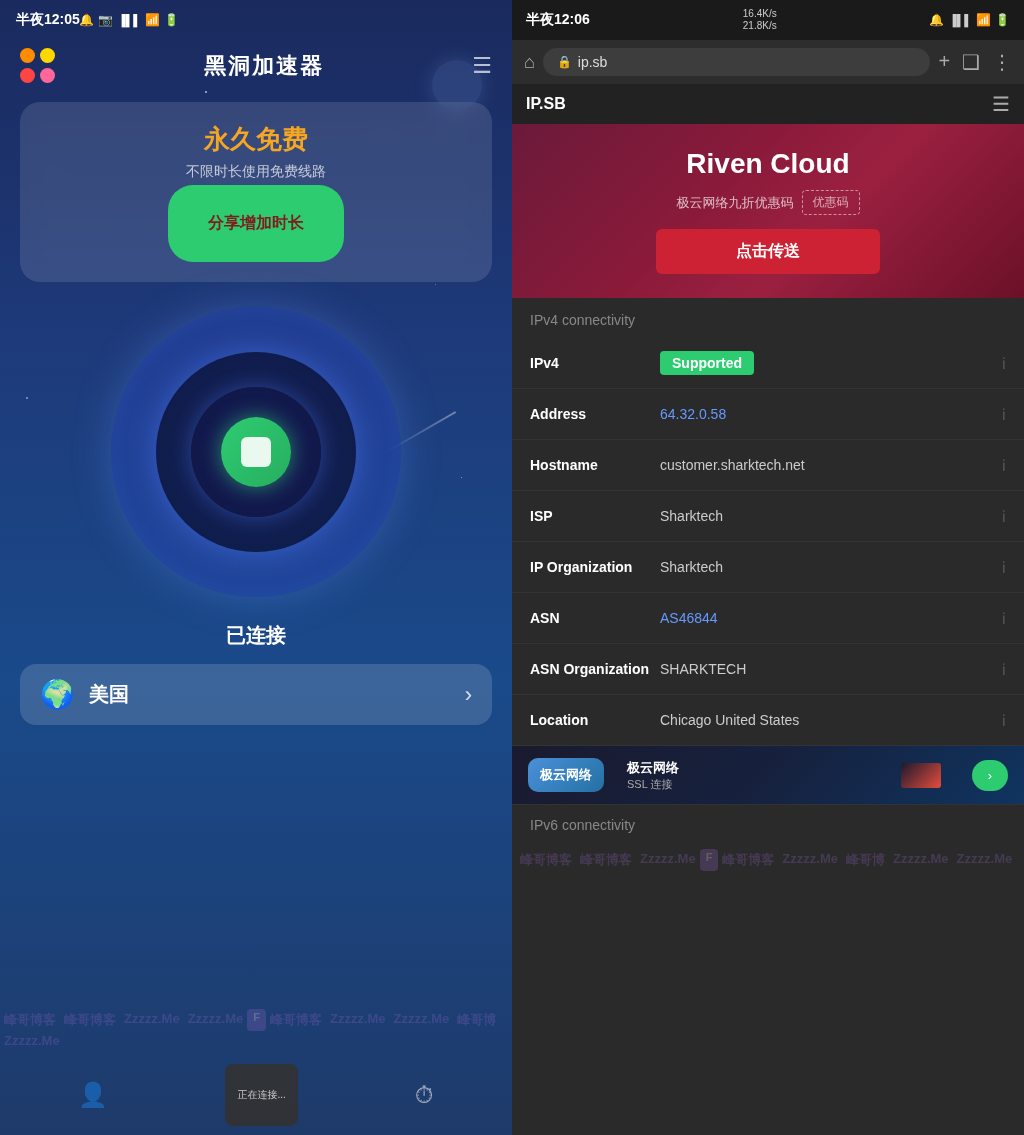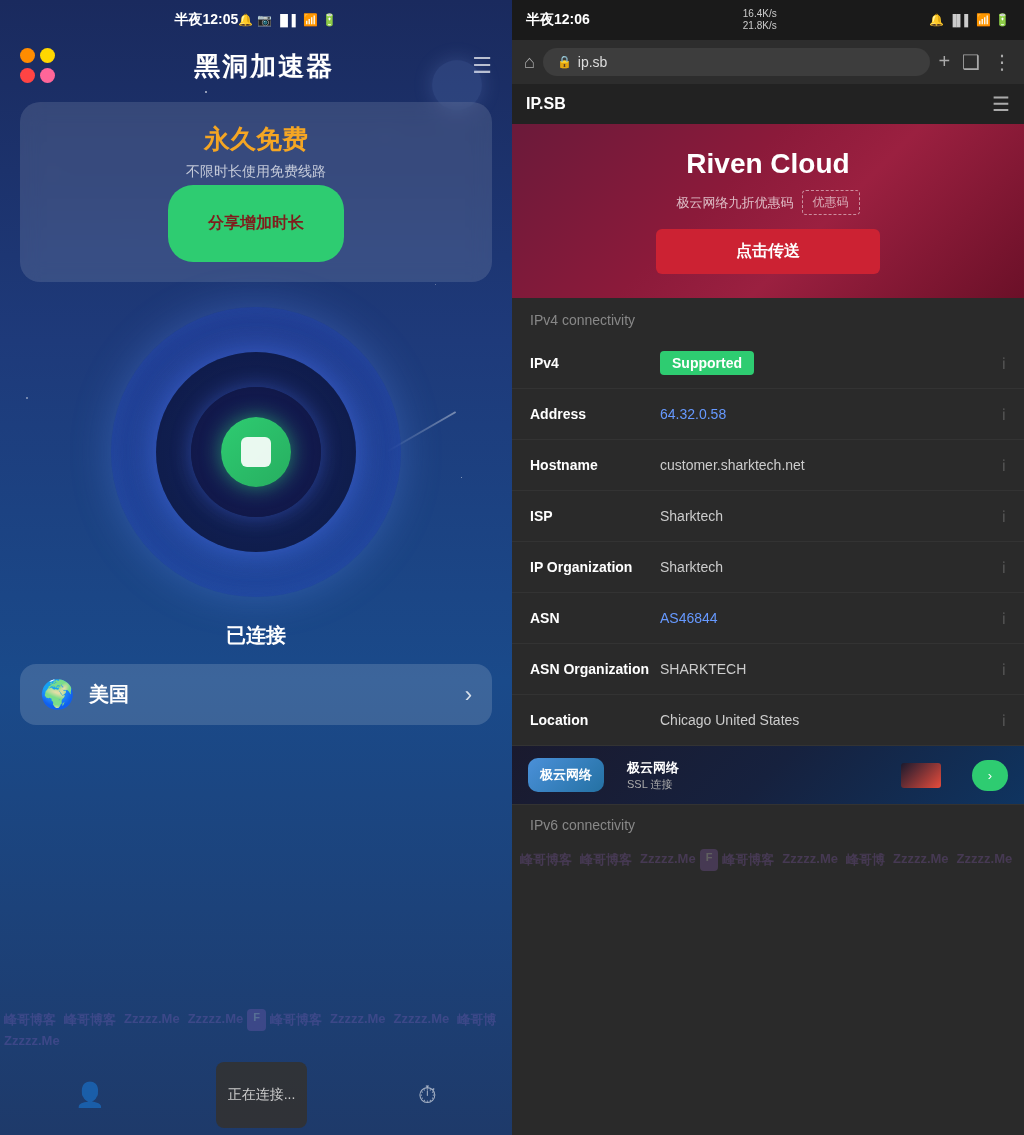--- a/index.html
+++ b/index.html
@@ -22,21 +22,21 @@
       flex-direction: column;
       align-items: center;
     }
 
     
     .status-bar-left {
       width: 100%;
       height: 40px;
       display: flex;
       align-items: center;
-      justify-content: center;
+      justify-content: flex-start;
       padding: 8px 16px;
       color: white;
       font-size: 13px;
     }
 
     .status-time { font-weight: 600; font-size: 14px; }
     .status-icons { display: flex; gap: 4px; align-items: center; font-size: 12px; }
 
     
     .header-left {
@@ -58,21 +58,21 @@
       border-radius: 50%;
       width: 15px; height: 15px;
     }
     .dot-orange { background: #ff8c00; }
     .dot-yellow { background: #ffd700; }
     .dot-red { background: #ff4444; }
     .dot-pink { background: #ff6699; }
 
     .app-title {
       color: white;
-      font-size: 26px;
+      font-size: 22px;
       font-weight: bold;
       letter-spacing: 2px;
     }
 
     .menu-icon {
       color: rgba(255,255,255,0.7);
       font-size: 22px;
     }
 
     
@@ -228,21 +228,21 @@
       display: flex;
       flex-direction: column;
       align-items: center;
       color: rgba(255,255,255,0.6);
       font-size: 12px;
     }
 
     .connecting-badge {
       background: rgba(50,50,50,0.9);
       color: #ccc;
-      font-size: 14px;
+      font-size: 10px;
       padding: 24px 12px;
       border-radius: 8px;
     }
 
     
     .watermark-left {
       position: absolute;
       bottom: 85px;
       left: 0;
       right: 0;

